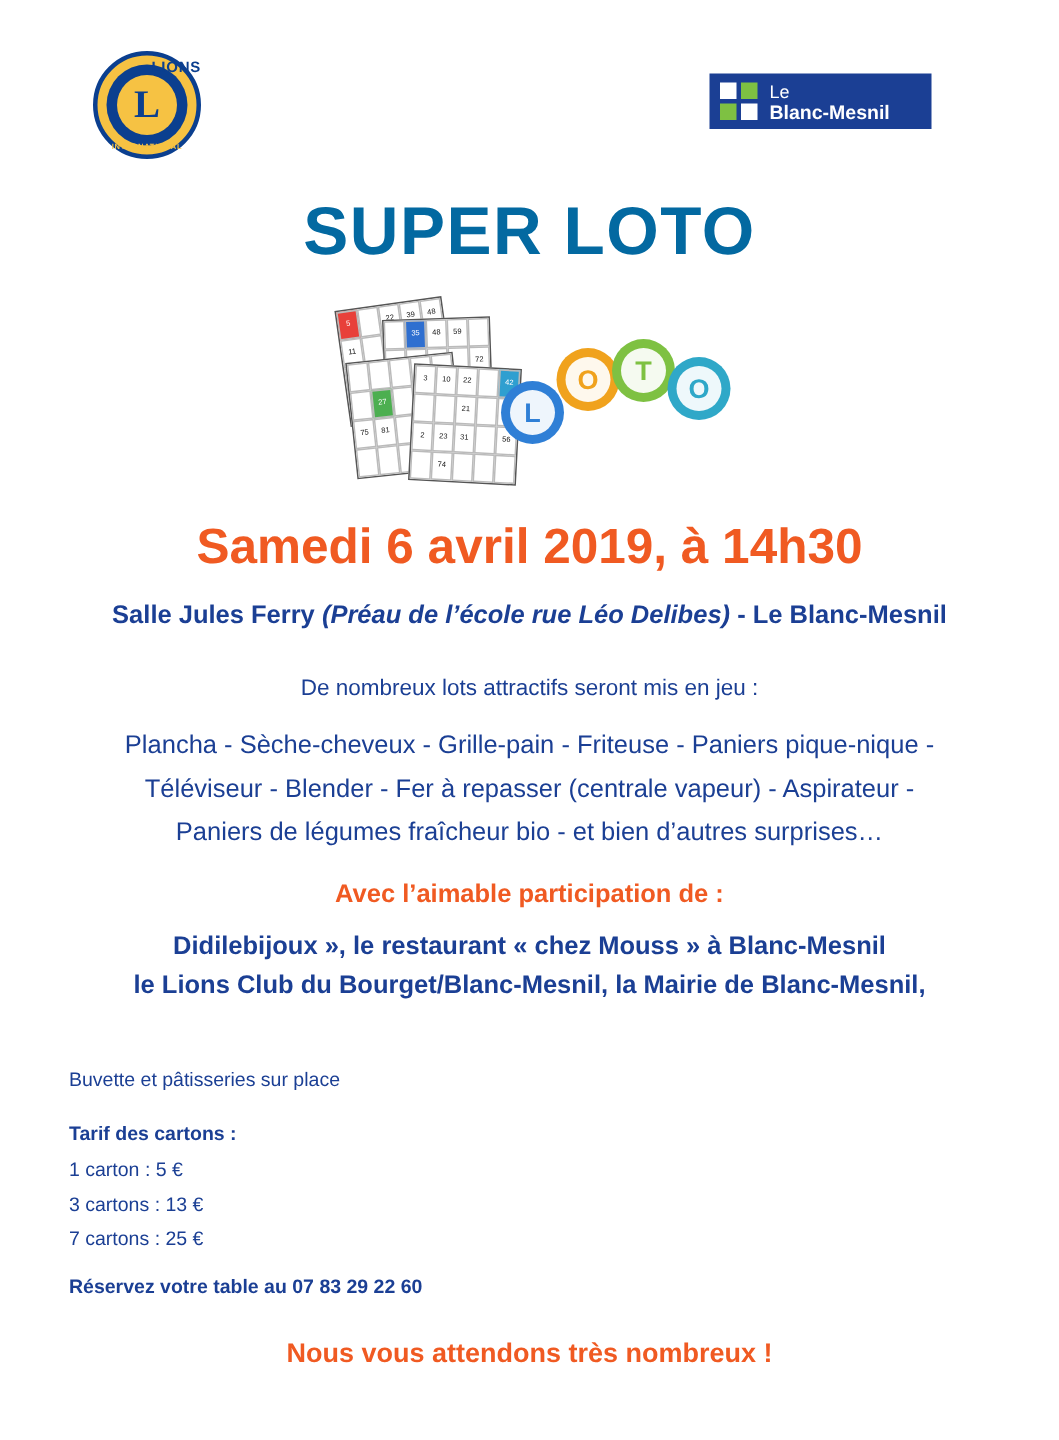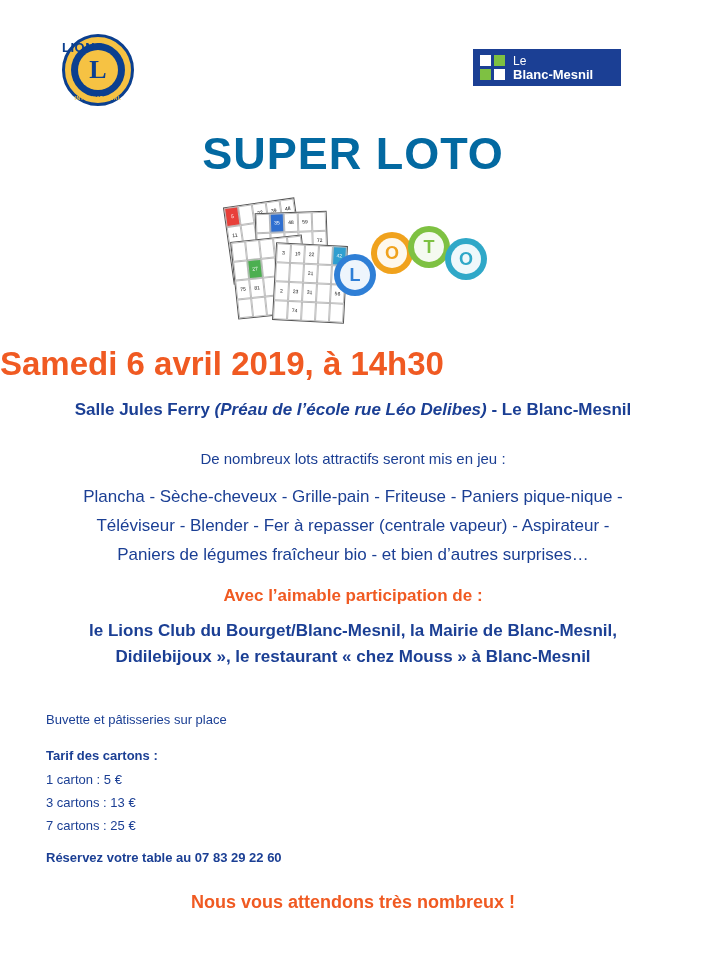--- a/index.html
+++ b/index.html
@@ -61,22 +61,22 @@
     font-weight: bold;
     font-size: 26px;
     color: #0b3f8f;
     line-height: 1;
   }
   .lions-top-text {
     position: absolute;
     top: 6px;
     left: 0;
     width: 100%;
-    text-align: left;
-    font-size: 13px;
+    text-align: right;
+    font-size: 10px;
     font-weight: bold;
     color: #0b3f8f;
     letter-spacing: 0.5px;
   }
   .lions-bot-text {
     position: absolute;
     bottom: 5px;
     left: 0;
     width: 100%;
     text-align: center;
@@ -203,21 +203,21 @@
   .ball.b1 .inner { color:#2f7fd6; }
   .ball.b2 .inner { color:#f0a21d; }
   .ball.b3 .inner { color:#7ec142; }
   .ball.b4 .inner { color:#2fa8c8; }
 
   
   .date-line {
     position: absolute;
     top: 345px;
     left: 0; right: 0;
-    text-align: left;
+    text-align: center;
     font-size: 33px;
     font-weight: bold;
     color: #f05a22;
   }
   .venue-line {
     position: absolute;
     top: 400px;
     left: 0; right: 0;
     text-align: center;
     font-size: 17px;
@@ -441,22 +441,22 @@
 
 <div class="lots-body">
   <div>Plancha - Sèche-cheveux - Grille-pain - Friteuse - Paniers pique-nique -</div>
   <div>Téléviseur - Blender - Fer à repasser (centrale vapeur) - Aspirateur -</div>
   <div>Paniers de légumes fraîcheur bio - et bien d’autres surprises…</div>
 </div>
 
 <div class="partic-head">Avec l’aimable participation de :</div>
 
 <div class="partic-body">
+  <div>Didilebijoux », le restaurant « chez Mouss » à Blanc-Mesnil</div>
   <div>le Lions Club du Bourget/Blanc-Mesnil, la Mairie de Blanc-Mesnil,</div>
-  <div>Didilebijoux », le restaurant « chez Mouss » à Blanc-Mesnil</div>
 </div>
 
 <div class="info buvette">Buvette et pâtisseries sur place</div>
 <div class="info tarif-head">Tarif des cartons :</div>
 <div class="info t1">1 carton : 5 €</div>
 <div class="info t2">3 cartons : 13 €</div>
 <div class="info t3">7 cartons : 25 €</div>
 <div class="info reserve">Réservez votre table au 07 83 29 22 60</div>
 
 <div class="closing">Nous vous attendons très nombreux !</div>

